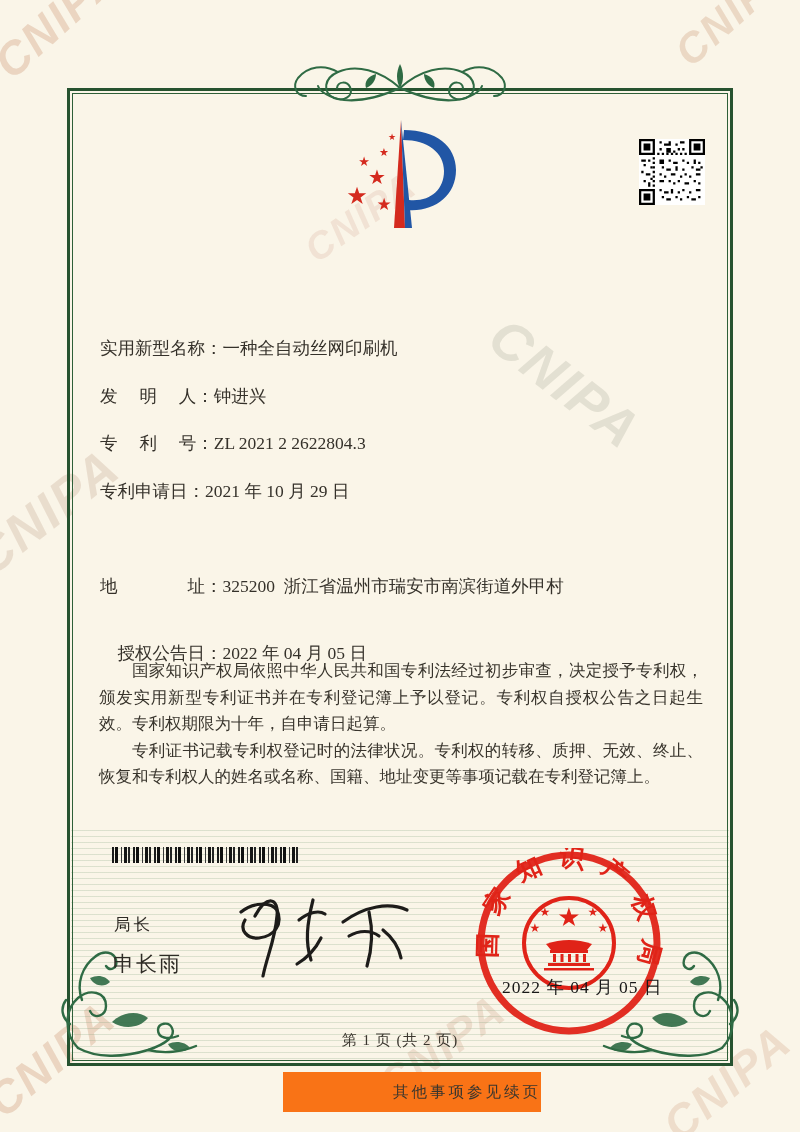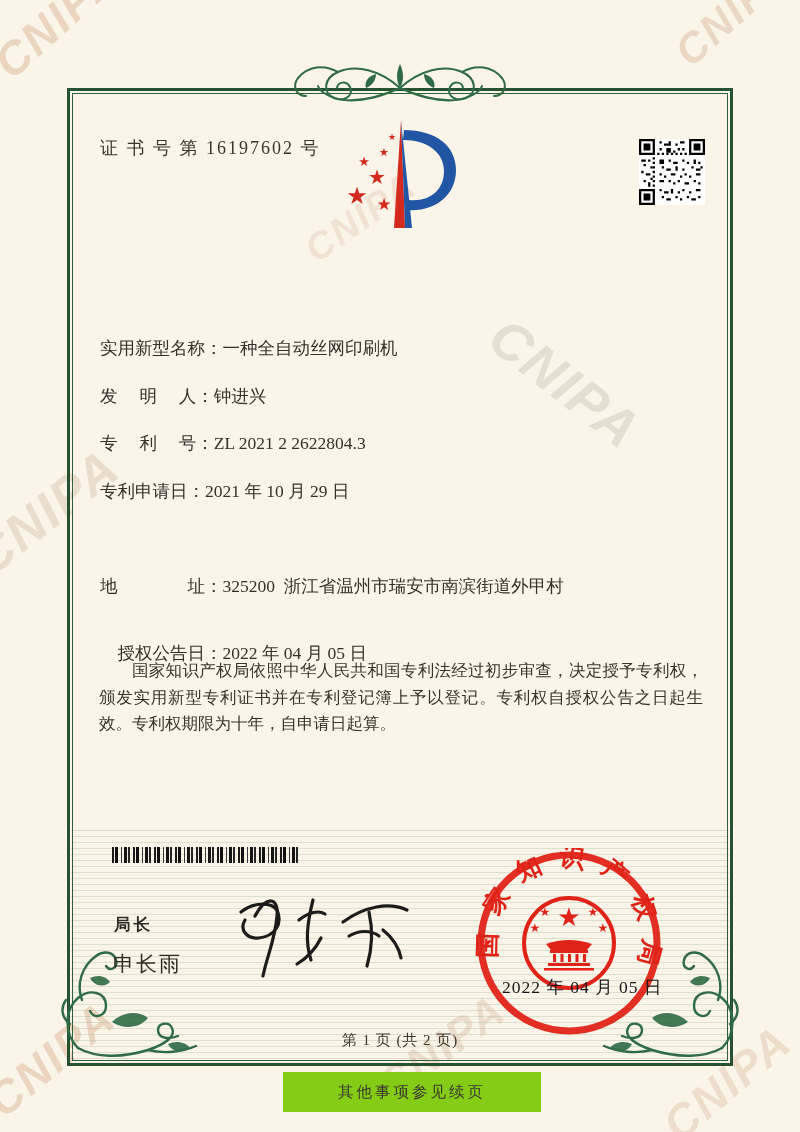--- a/index.html
+++ b/index.html
@@ -46,34 +46,34 @@
   .bodytext{position:absolute;left:99px;top:658px;width:604px;z-index:4;
     font-size:16.5px;line-height:26.5px;text-align:justify;color:#38342c;}
   .bodytext p{margin:0;text-indent:2em;}
   
   .barcode{position:absolute;left:112px;top:847px;width:188px;height:16px;z-index:4;
     background:repeating-linear-gradient(90deg,
       #1b1b1b 0 2px,rgba(0,0,0,0) 2px 3px,#101010 3px 6px,rgba(0,0,0,0) 6px 9px,
       #3a3a3a 9px 10px,rgba(0,0,0,0) 10px 12px,#151515 12px 15px,rgba(0,0,0,0) 15px 16px,
       #242424 16px 18px,rgba(0,0,0,0) 18px 21px);}
   
-  .sig-role{position:absolute;left:114px;top:914px;z-index:4;font-size:16.5px;letter-spacing:3px;color:#2e2b25;font-weight:bold;}
+  .sig-role{position:absolute;left:114px;top:914px;z-index:4;font-size:16.5px;letter-spacing:3px;color:#2e2b25;}
   .sig-name{position:absolute;left:113px;top:950px;z-index:4;font-size:21px;letter-spacing:2px;color:#2e2b25;}
   .sig-hand{position:absolute;left:225px;top:882px;z-index:4;}
   
   .seal{position:absolute;left:474px;top:848px;z-index:4;}
   .seal-text{font-size:25px;font-weight:bold;letter-spacing:16px;fill:#E02318;
     font-family:"Liberation Serif","DejaVu Serif",serif;}
   .seal-date{position:absolute;left:502px;top:975px;z-index:5;font-size:17.5px;
     white-space:pre;color:#171717;letter-spacing:1px;}
   
   .page-info{position:absolute;left:0;top:1031px;width:100%;z-index:4;text-align:center;
     font-size:15px;letter-spacing:1px;color:#3a362e;}
   .note-box{position:absolute;left:283px;top:1072px;width:258px;height:40px;z-index:4;
-    background:#84cc16;display:flex;align-items:center;justify-content:center;}
+    background:#f97316;display:flex;align-items:center;justify-content:flex-end;}
   .note-box span{font-size:15.5px;letter-spacing:3px;color:#3a362e;}
 </style>
 </head>
 <body>
 
 <div class="page">
 
   <span class="wm wm1">CNIPA</span>
   <span class="wm wm2">CNIPA</span>
   <span class="wm wm3">CNIPA</span>
@@ -131,21 +131,20 @@
       <path d="M98,102 C114,106 132,104 146,98"></path>
       <path d="M20,76 C12,70 10,60 16,52"></path>
     </g>
     <g fill="#2F6B44" opacity=".9">
       <path d="M62,74 C72,64 88,62 98,70 C90,80 74,82 62,74 Z"></path>
       <path d="M40,30 C48,26 56,28 60,34 C54,40 44,38 40,30 Z"></path>
       <path d="M118,96 C126,92 136,94 140,100 C132,106 122,104 118,96 Z"></path>
     </g>
   </svg>
 
-  <div class="cert-no">证 书 号 第 16197602 号</div>
 
   <svg class="logo" width="136" height="118" viewBox="0 0 136 118">
     <path d="M62,112 L69,4 L73,112 Z" fill="#D42A1E"></path>
     <path d="M73,112 L69,4 L80,112 Z" fill="#2156A5"></path>
     <path d="M72,14 C104,14 124,30 124,54 C124,80 102,96 76,94 L77,84 C98,86 112,74 112,55 C112,37 96,24 71,24 Z" fill="#2156A5"></path>
     <g fill="#D42A1E" font-family="'DejaVu Sans',sans-serif" text-anchor="middle">
       <text x="45" y="68" font-size="20">★</text>
       <text x="25" y="88" font-size="24">★</text>
       <text x="52" y="94" font-size="17">★</text>
       <text x="32" y="50" font-size="13">★</text>
@@ -168,20 +167,21 @@
   <div class="frow fy2"><span class="flabel">发　 明　 人：</span><span class="fvalue">钟进兴</span></div>
   <div class="frow fy3"><span class="flabel">专　 利　 号：</span><span class="fvalue">ZL 2021 2 2622804.3</span></div>
   <div class="frow fy4"><span class="flabel">专利申请日：</span><span class="fvalue">2021 年 10 月 29 日</span></div>
   <div class="frow fy6"><span class="flabel">地　　　　址：</span><span class="fvalue">325200  浙江省温州市瑞安市南滨街道外甲村</span></div>
   <div class="frow fy7">
     <span class="flabel">授权公告日：</span><span class="fvalue">2022 年 04 月 05 日</span>
   </div>
 
   <div class="bodytext">
     <p>国家知识产权局依照中华人民共和国专利法经过初步审查，决定授予专利权，颁发实用新型专利证书并在专利登记簿上予以登记。专利权自授权公告之日起生效。专利权期限为十年，自申请日起算。</p>
+    <p>专利证书记载专利权登记时的法律状况。专利权的转移、质押、无效、终止、恢复和专利权人的姓名或名称、国籍、地址变更等事项记载在专利登记簿上。</p>
   </div>
 
   <div class="barcode"></div>
 
   <div class="sig-role">局长</div>
   <div class="sig-name">申长雨</div>
   <svg class="sig-hand" width="200" height="105" viewBox="0 0 200 105">
     <g stroke="#1d1c1a" stroke-width="3.2" fill="none" stroke-linecap="round" stroke-linejoin="round">
       <path d="M30,34 C42,12 54,16 52,34 C50,58 42,74 38,94"></path>
       <path d="M16,30 C28,20 46,20 52,28 C58,42 50,54 34,56 C22,57 14,48 20,38"></path>

